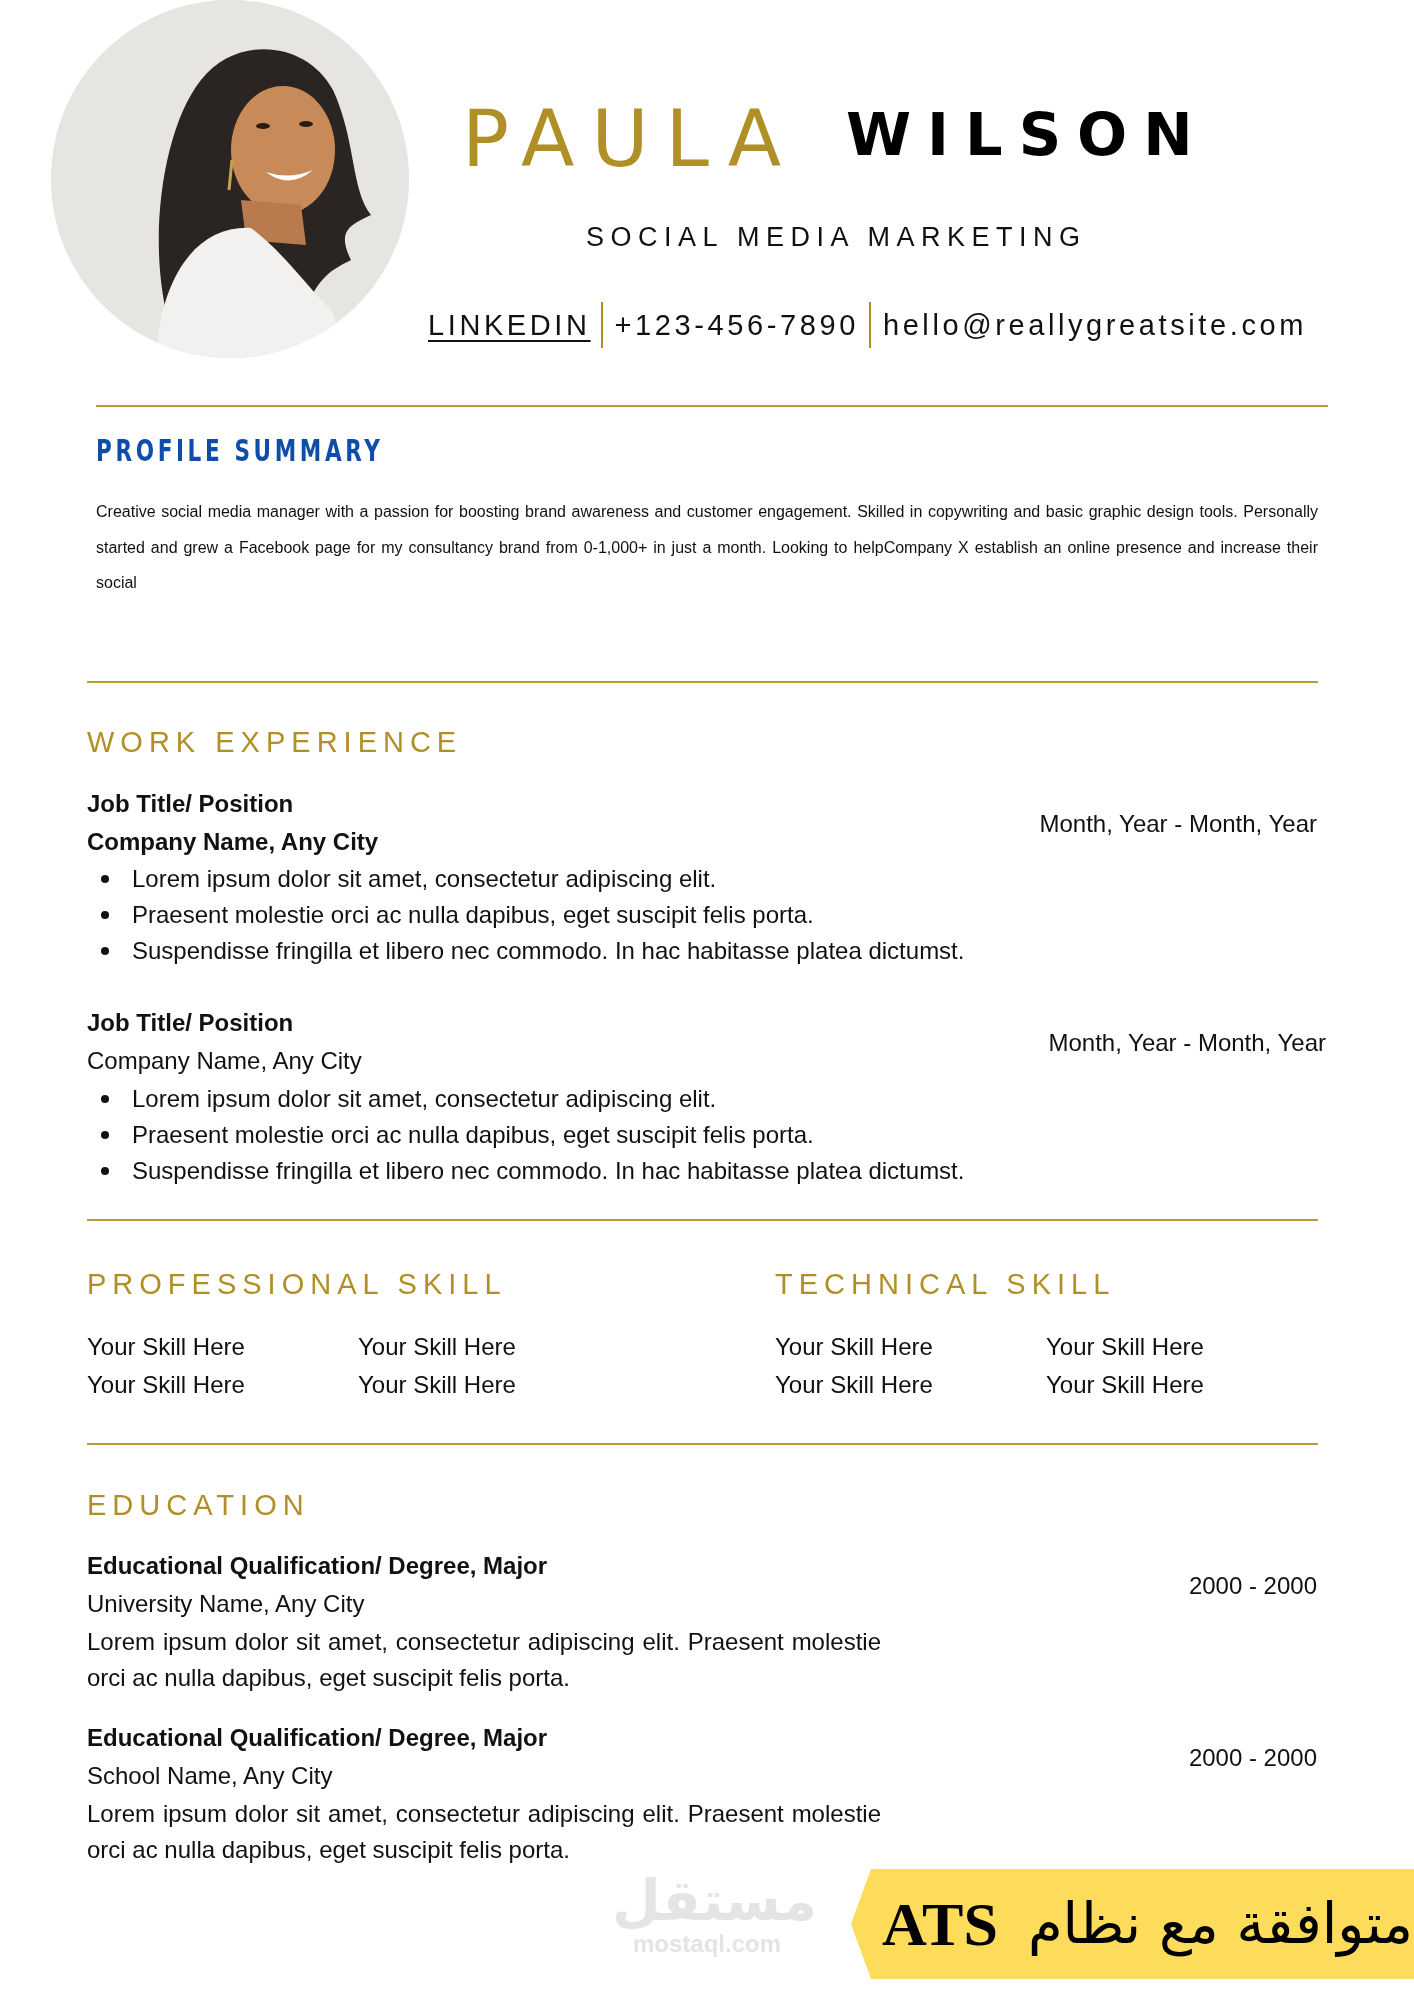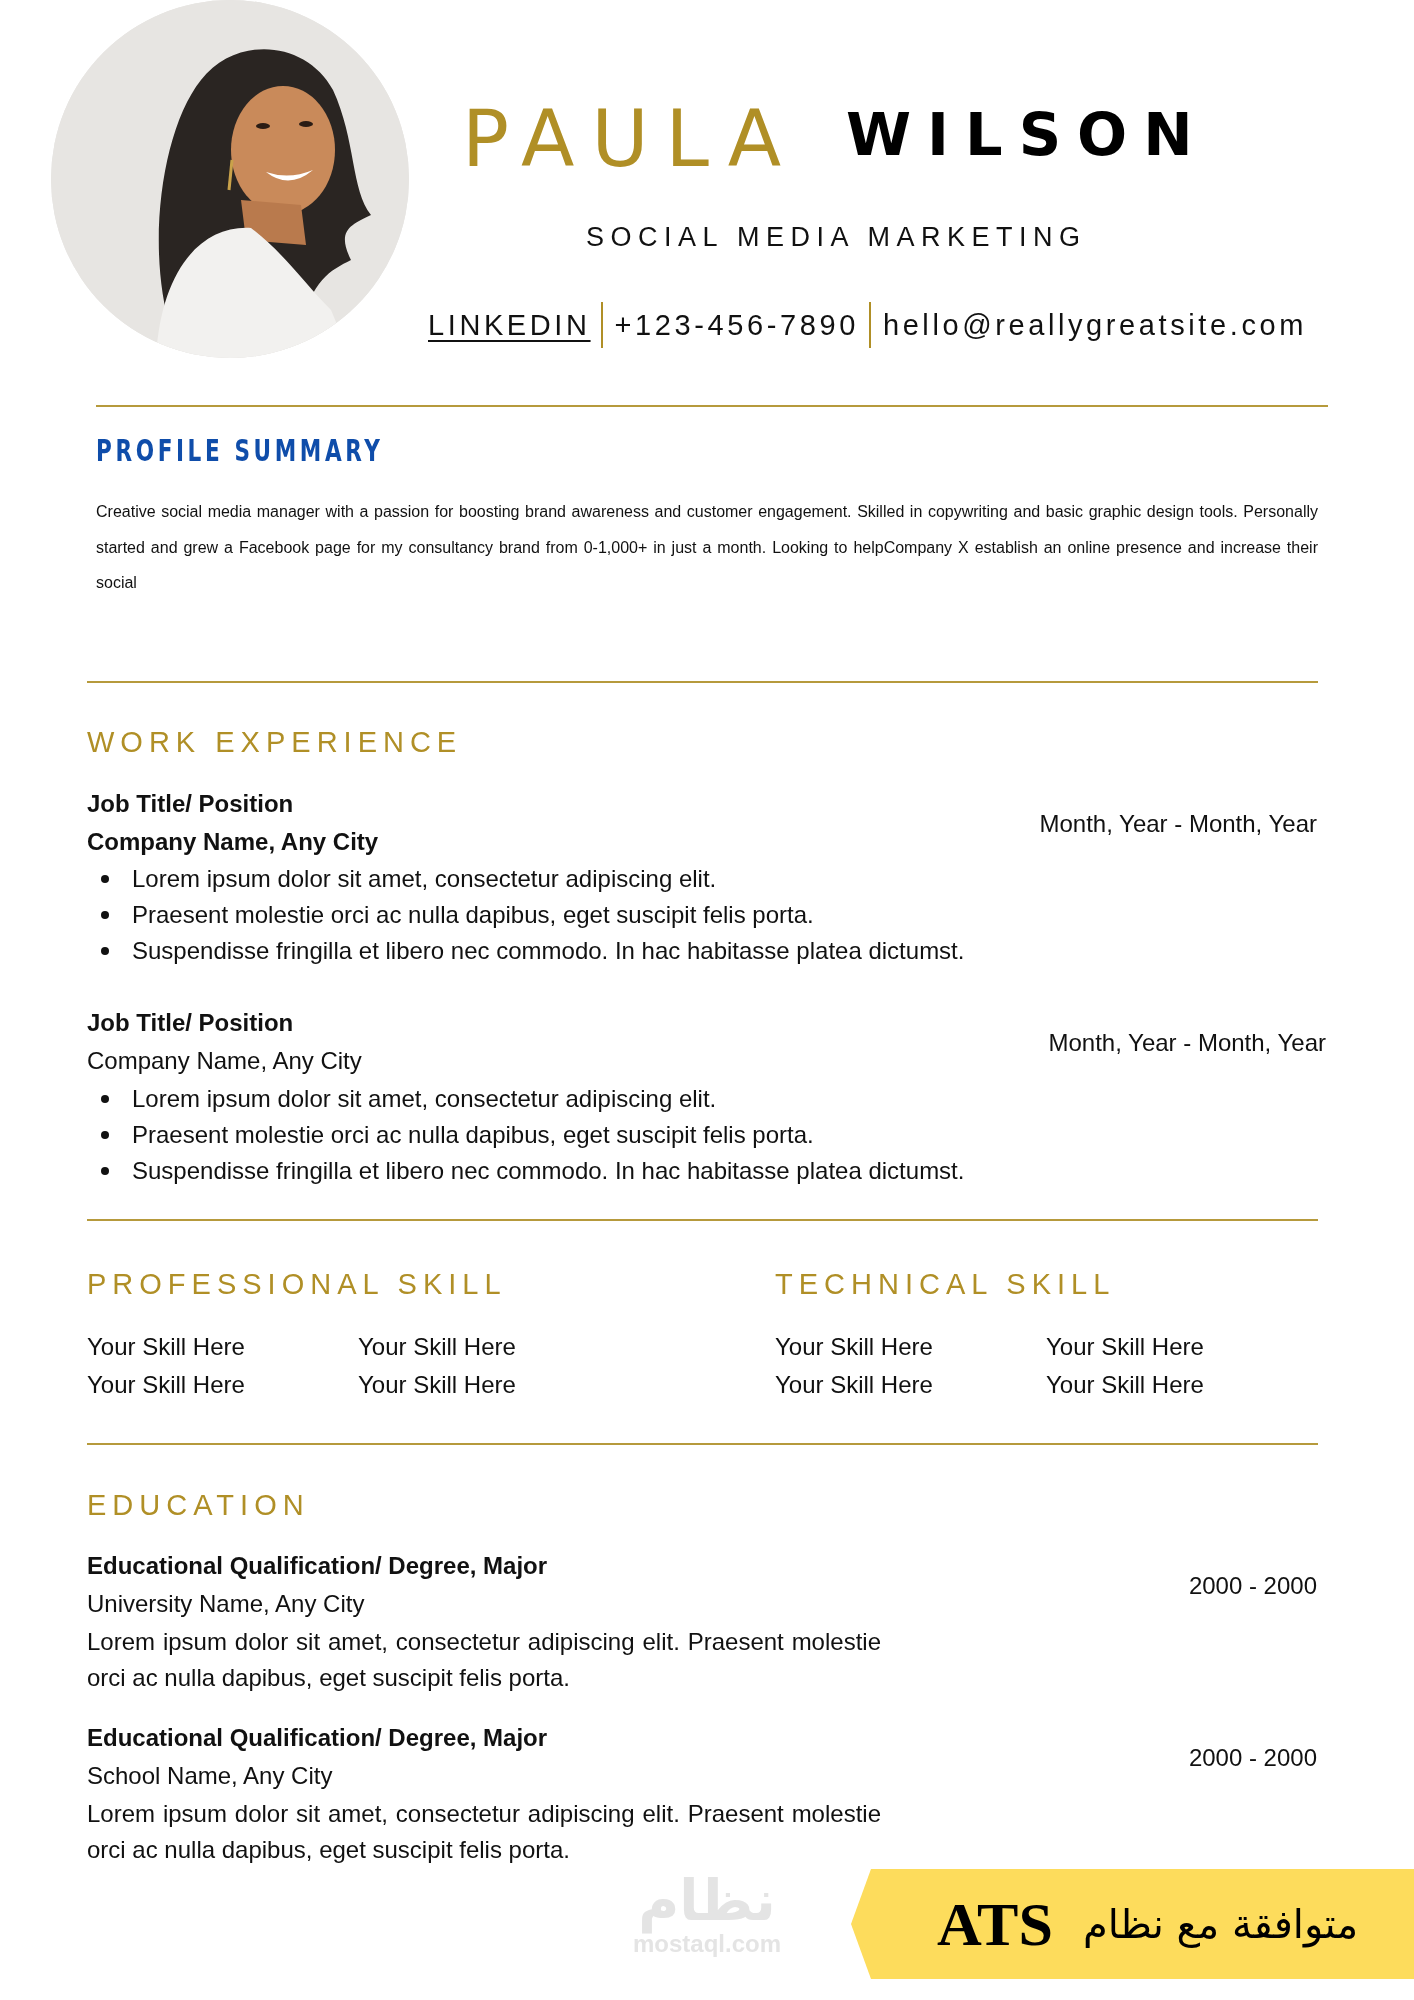--- a/index.html
+++ b/index.html
@@ -75,21 +75,21 @@
     left: 612px; top: 1930px; width: 190px; font-size: 24px; line-height: 28px; font-weight: 700;
     color: #E4E4E4; text-align: center; font-family: "Liberation Sans", sans-serif;
   }
   .ats-banner {
     left: 851px; top: 1869px; width: 563px; height: 110px;
     background: #FDDC5C;
     clip-path: polygon(20px 0, 100% 0, 100% 100%, 20px 100%, 0 50%);
     display: flex; align-items: center; justify-content: center; gap: 10px;
     direction: rtl; padding-left: 30px;
   }
-  .ats-banner .ar { font-size: 40px; line-height: 70px; color: #000; font-family: "DejaVu Sans", sans-serif; margin-left: 20px; }
+  .ats-banner .ar { font-size: 56px; line-height: 70px; color: #000; font-family: "DejaVu Sans", sans-serif; margin-left: 20px; }
   .ats-banner .en { font-size: 62px; line-height: 70px; color: #000; font-weight: 700; font-family: "Liberation Serif", serif; direction: ltr; text-align: center; }
 </style>
 </head>
 <body>
 
 <div class="abs photo">
   <svg viewBox="0 0 358 358">
     <rect width="358" height="358" fill="#e7e5e2"></rect>
 
     <path d="M120 330 C 95 250, 110 130, 150 80 C 185 35, 255 40, 282 90 C 305 140, 300 190, 320 215 C 300 225, 285 230, 300 260 C 280 270, 260 280, 250 330 Z" fill="#2a2522"></path>
@@ -178,19 +178,19 @@
   <p class="abs edu-desc" style="left:87px; top:1624px;">Lorem ipsum dolor sit amet, consectetur adipiscing elit. Praesent molestie orci ac nulla dapibus, eget suscipit felis porta.</p>
 </div>
 
 <div>
   <div class="abs text bold" style="left:87px; top:1723px;">Educational Qualification/ Degree, Major</div>
   <div class="abs text right" style="left:1100px; top:1723px; width:217px;">2000 - 2000</div>
   <div class="abs text" style="left:87px; top:1761px;">School Name, Any City</div>
   <p class="abs edu-desc" style="left:87px; top:1796px;">Lorem ipsum dolor sit amet, consectetur adipiscing elit. Praesent molestie orci ac nulla dapibus, eget suscipit felis porta.</p>
 </div>
 
-<div class="abs watermark-ar">نظام</div>
+<div class="abs watermark-ar">مستقل</div>
 <div class="abs watermark-en">mostaql.com</div>
 
 <div class="abs ats-banner">
   <span class="ar">متوافقة مع نظام</span>
   <span class="en">ATS</span>
 </div>
 
 </body></html>

